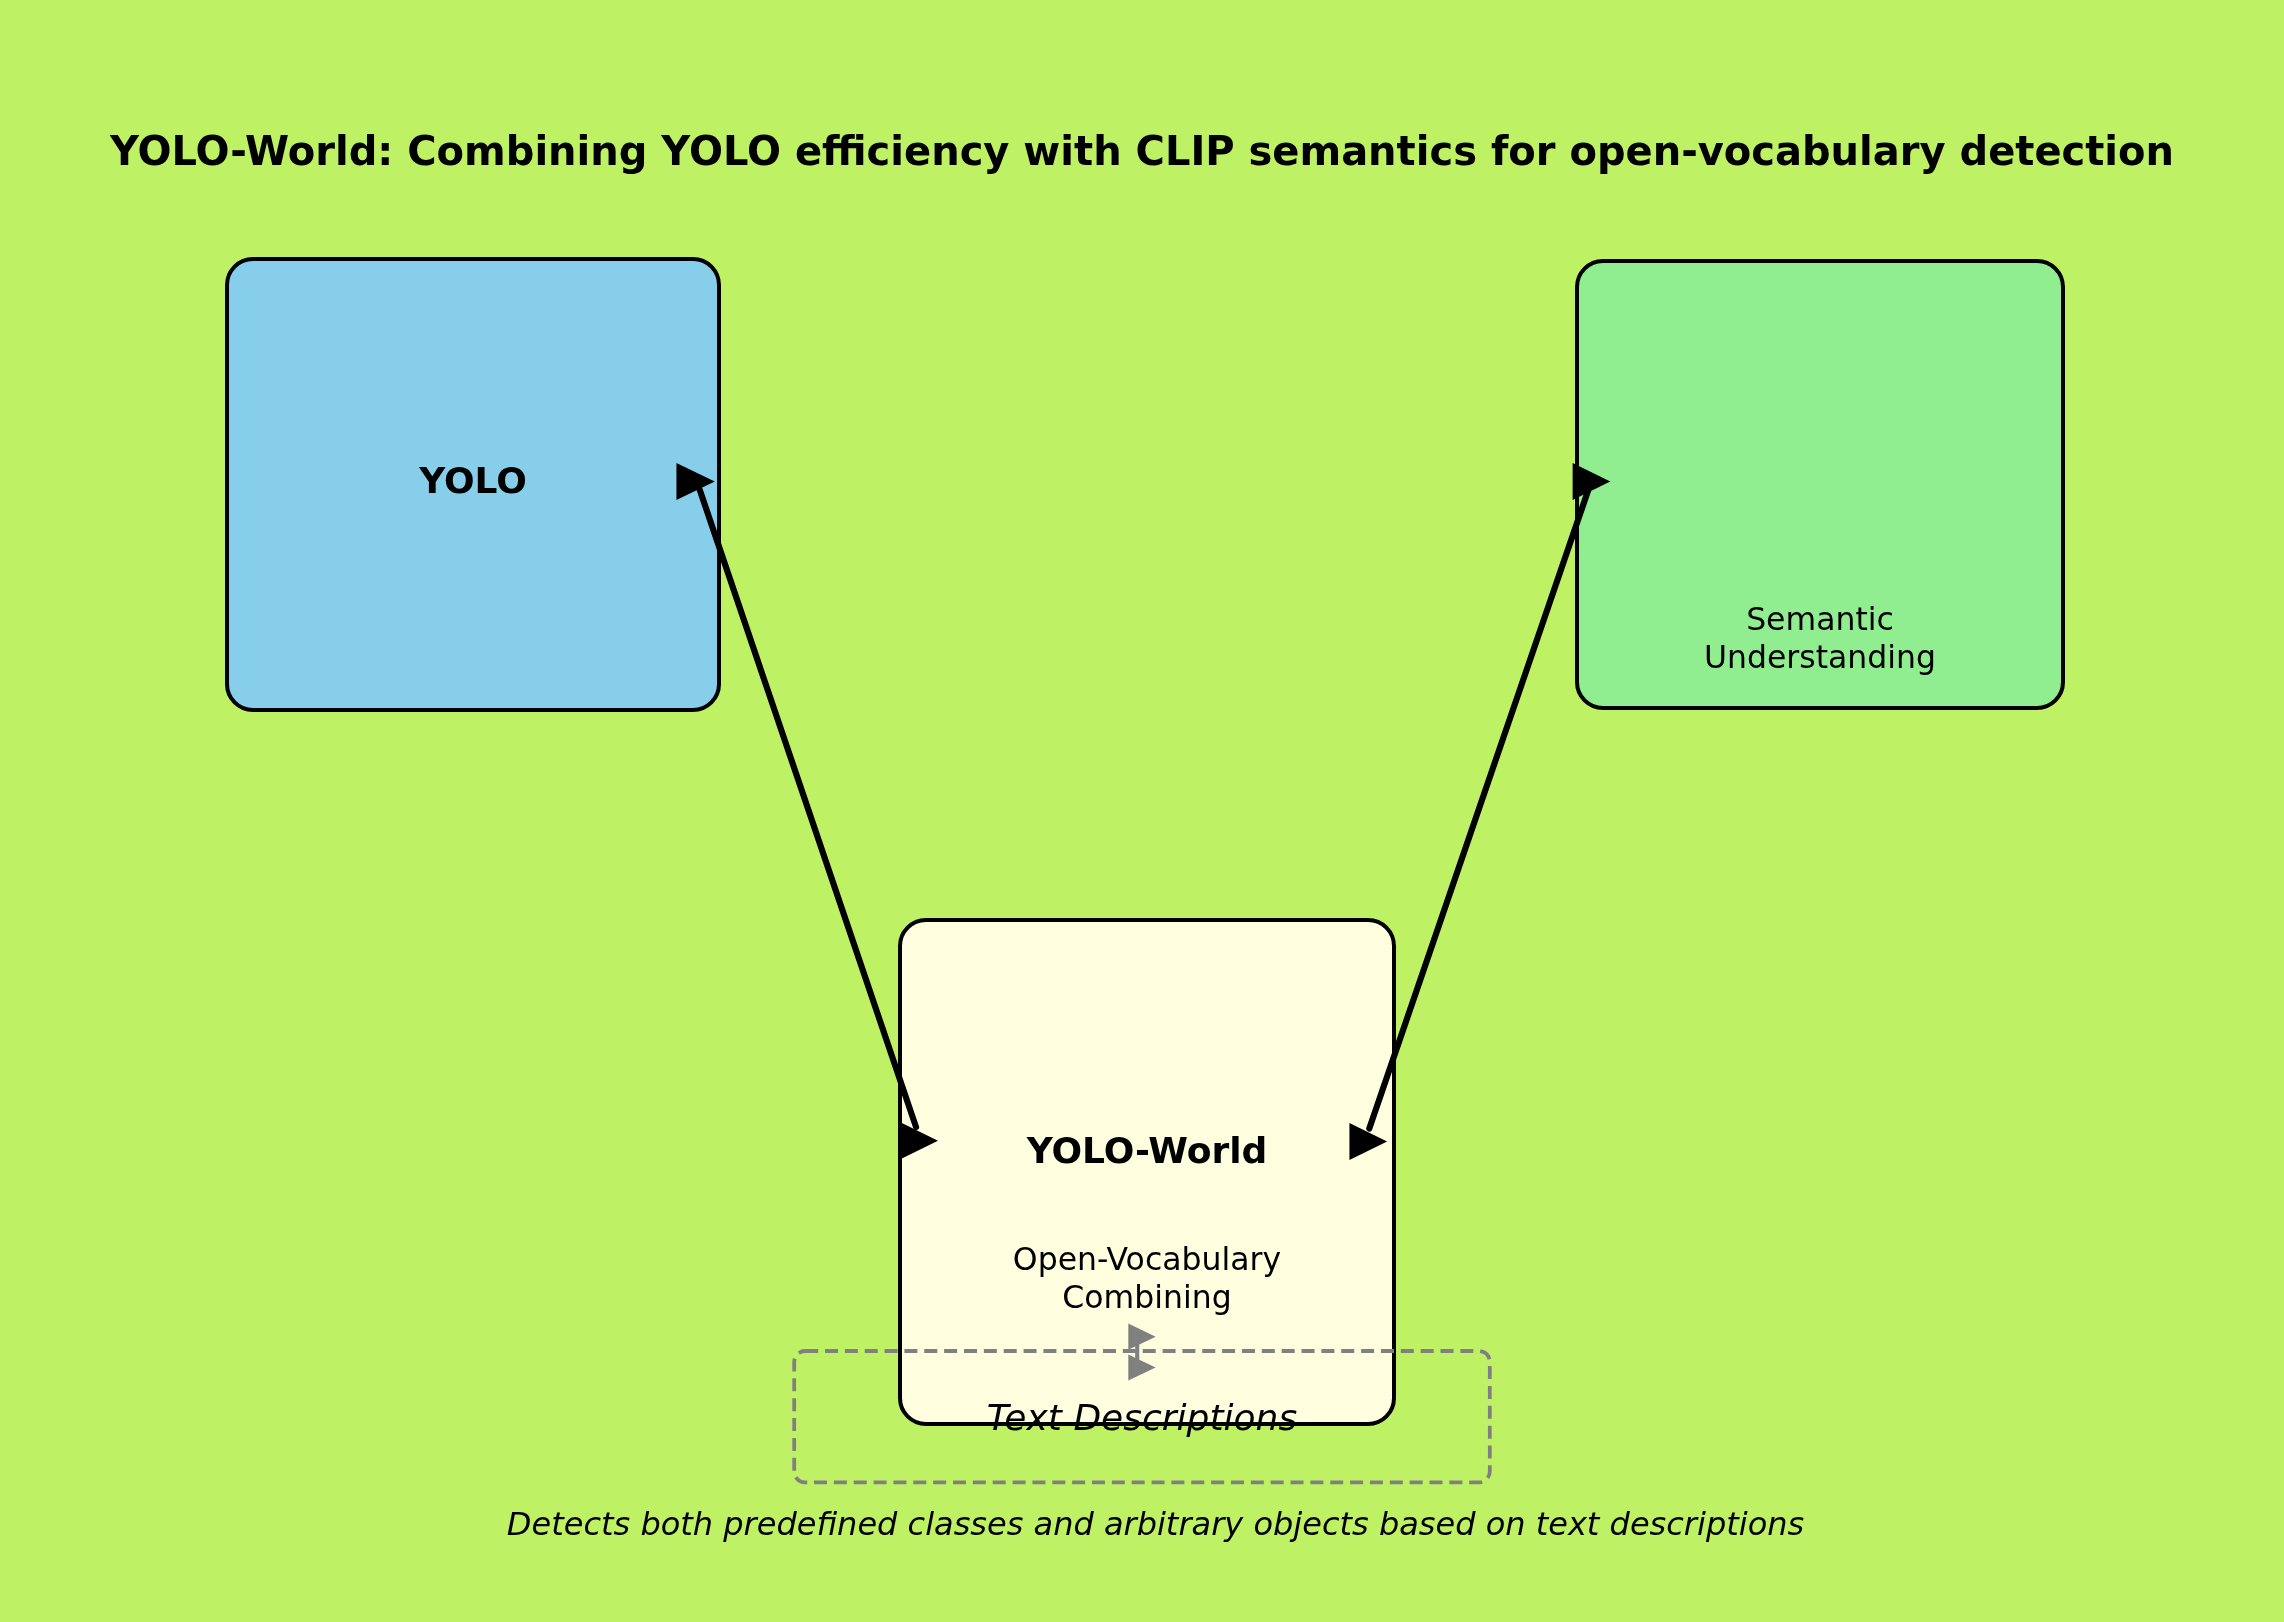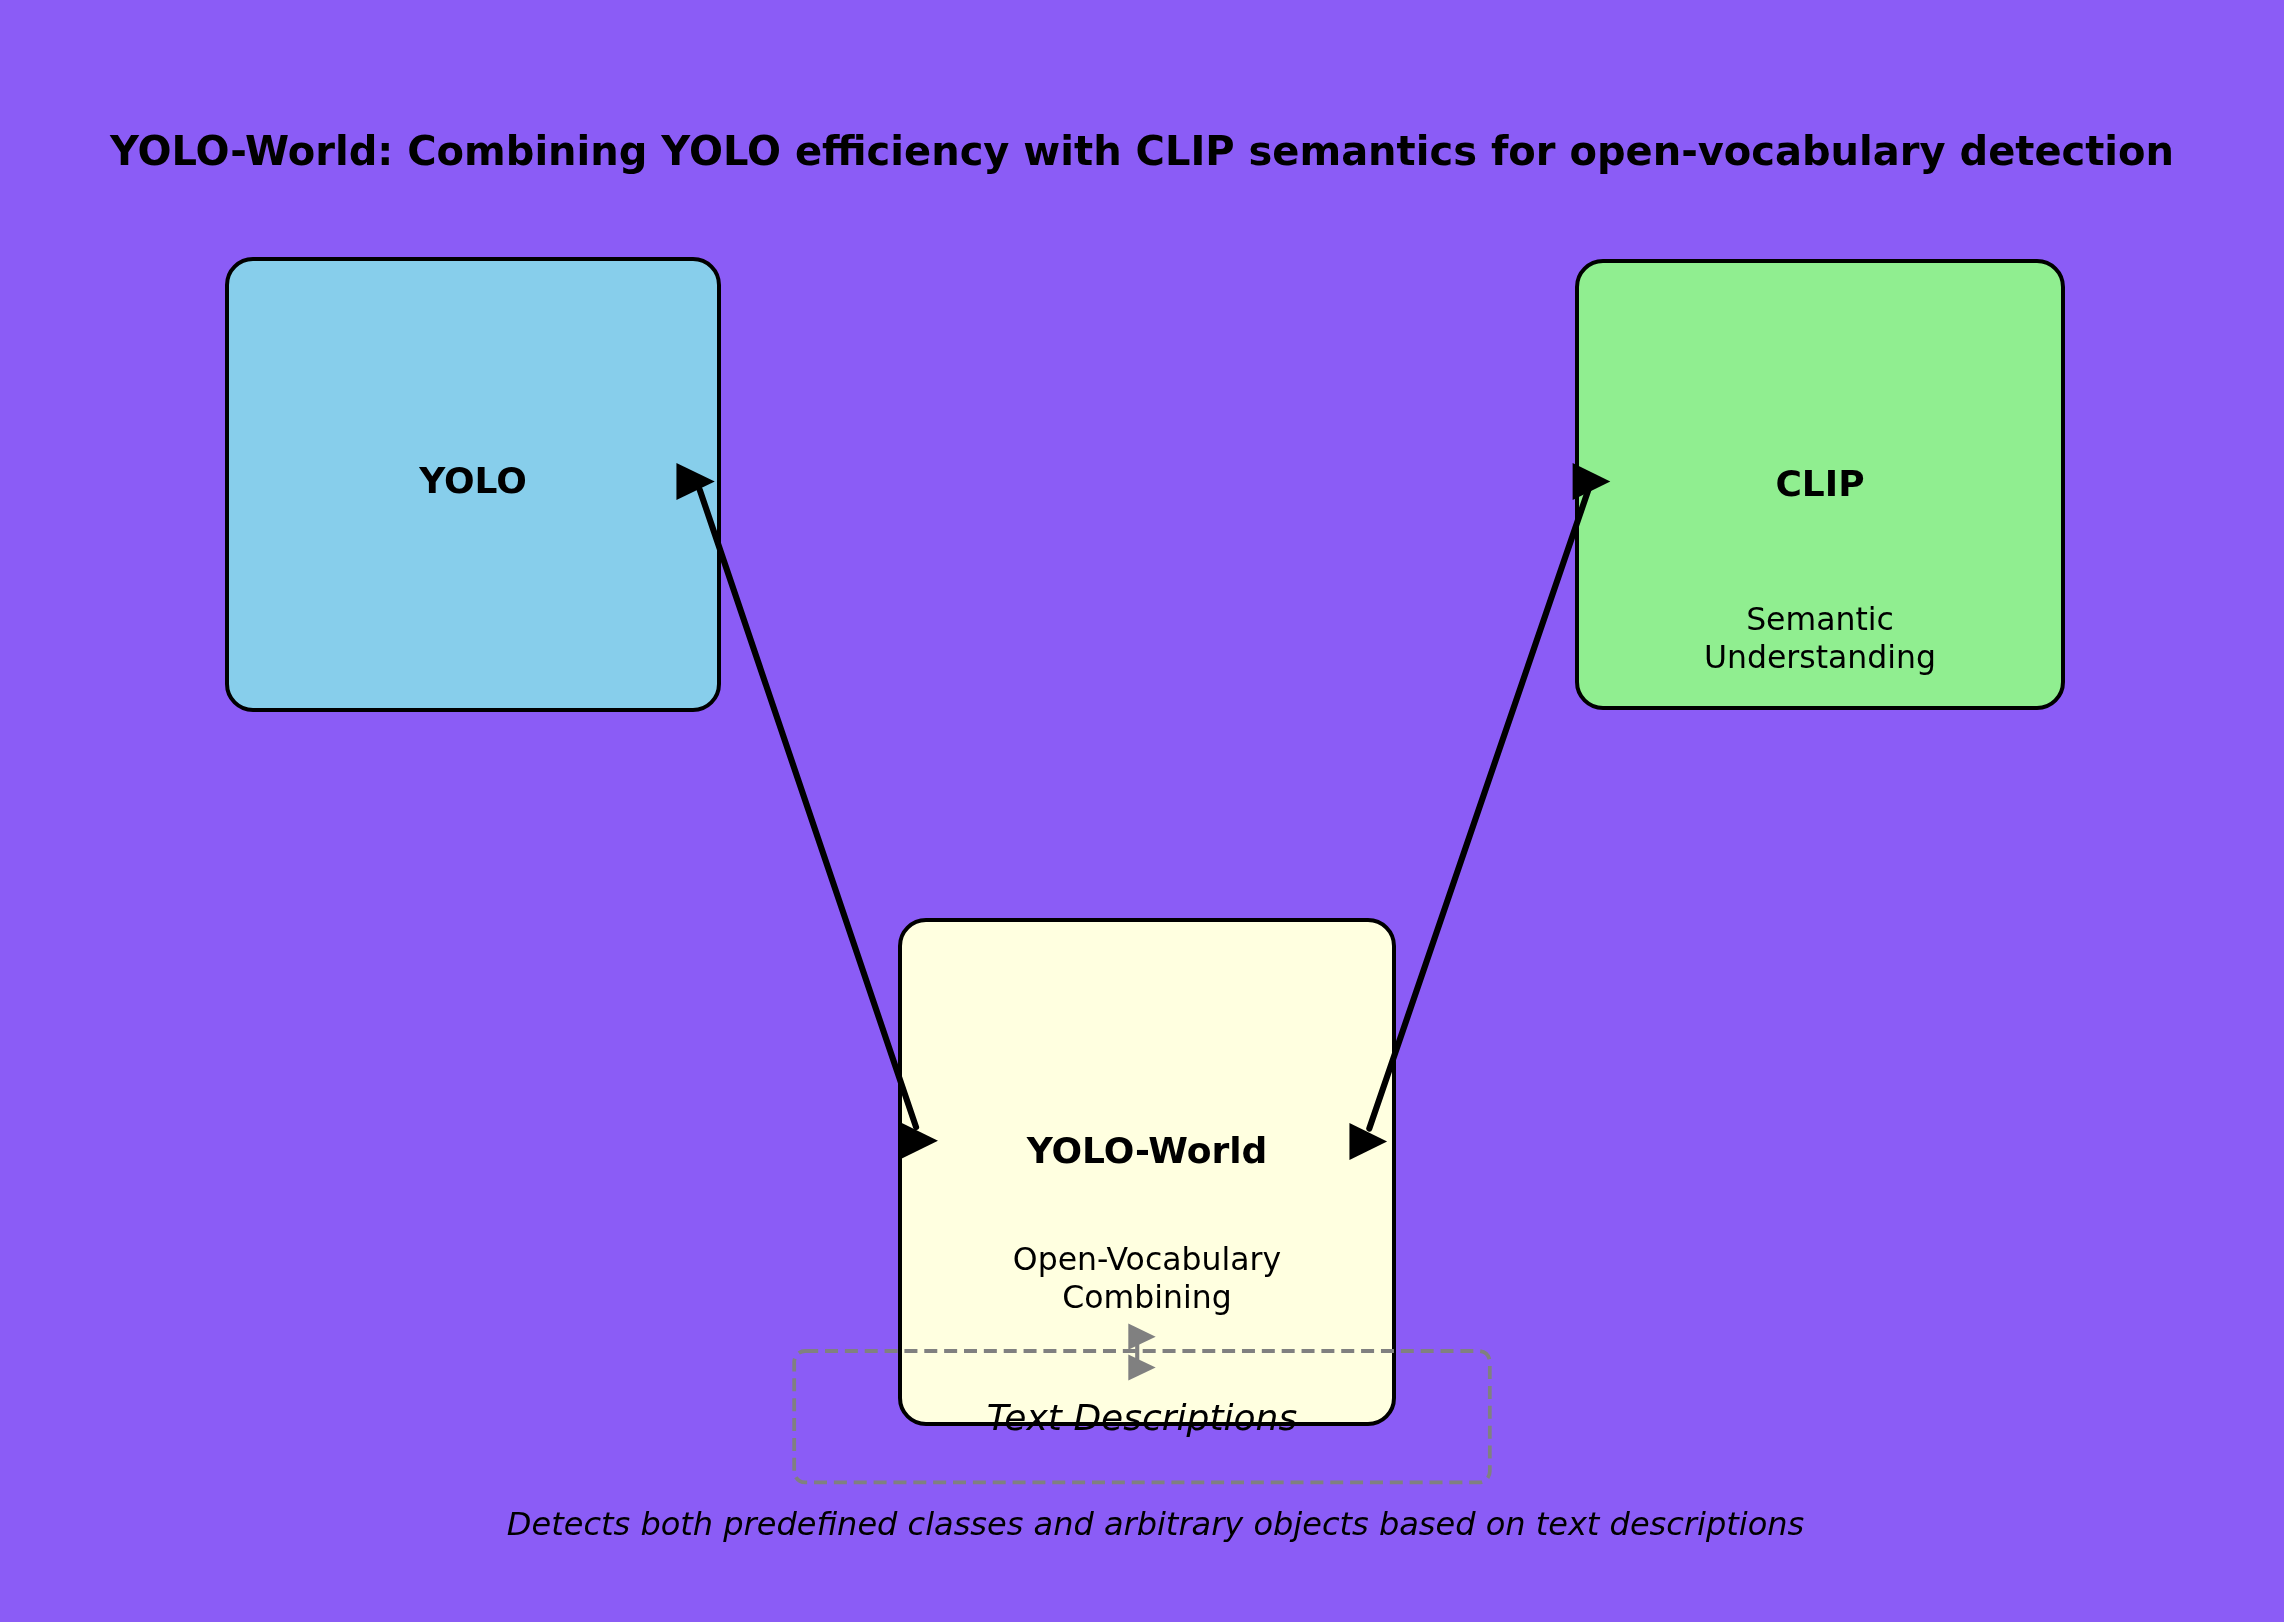--- a/index.html
+++ b/index.html
@@ -4,21 +4,21 @@
 <style>
   html, body {
     margin: 0;
     padding: 0;
     background: #ffffff;
   }
   .canvas {
     position: relative;
     width: 2284px;
     height: 1623px;
-    background: #8b5cf6;
+    background: #bef264;
     font-family: "DejaVu Sans", "Liberation Sans", sans-serif;
     color: #000000;
     overflow: hidden;
   }
   .diagram-title {
     position: absolute;
     left: 0;
     right: 0;
     top: 127px;
     text-align: center;
@@ -112,21 +112,20 @@
 
 <div class="canvas">
 
   <div class="diagram-title">YOLO-World: Combining YOLO efficiency with CLIP semantics for open-vocabulary detection</div>
 
   <div class="node node-yolo" style="background-color: rgb(135, 206, 235);">
     <div class="node-label">YOLO</div>
   </div>
 
   <div class="node node-clip" style="background-color: rgb(144, 238, 144);">
-    <div class="node-label">CLIP</div>
     <div class="node-sublabel">Semantic
 Understanding</div>
   </div>
 
   <div class="node node-yolo-world" style="background-color: rgb(255, 255, 224);">
     <div class="node-label">YOLO-World</div>
     <div class="node-sublabel">Open-Vocabulary
 Combining</div>
   </div>
 

